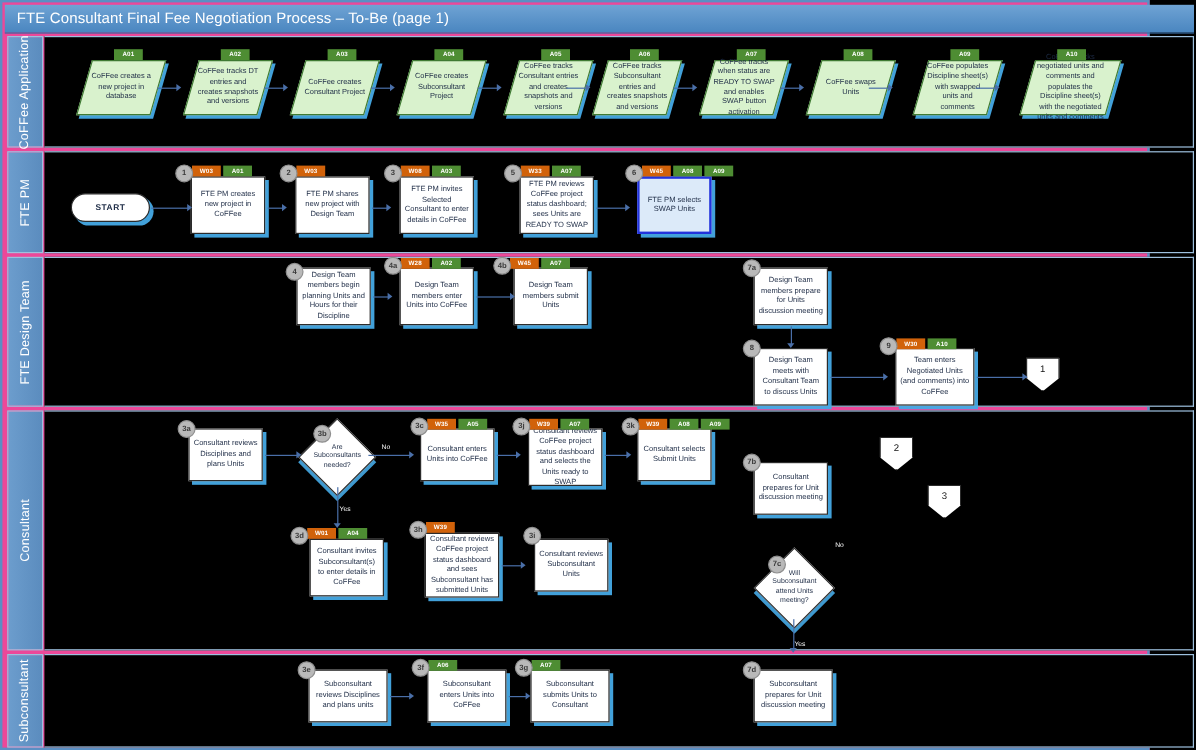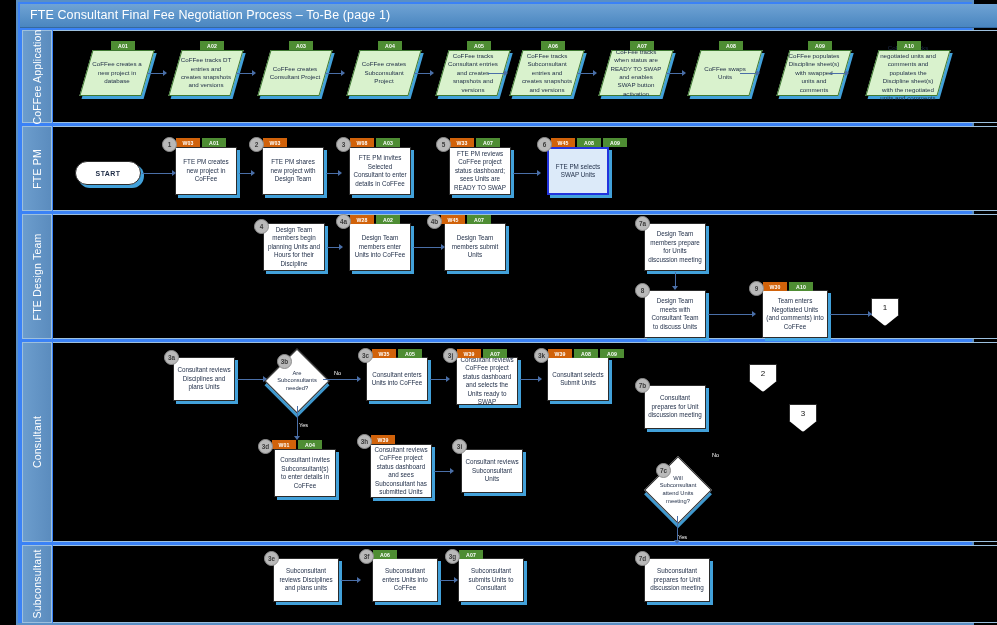--- a/index.html
+++ b/index.html
@@ -3,24 +3,23 @@
 <meta charset="utf-8">
 <title>FTE Consultant Final Fee Negotiation Process</title>
 <style>
   html,body{margin:0;padding:0;background:#000;}
   body{
     font-family:"Liberation Sans", sans-serif;
     width:997px;height:625px;overflow:hidden;position:relative;
   }
   #canvas{
     position:relative;width:958px;height:625px;
-    background:#3b82f6;
+    background:#ec4899;
     border:2px solid #5a8fc4;
     box-sizing:border-box;
-    margin-left:16px;
   }
 
   
   #titlebar{
     position:absolute;left:2px;top:2px;width:991px;height:24px;
     background:linear-gradient(#6fa3d4,#4a86c0);
     border-bottom:1px solid #35699f;
     box-sizing:border-box;
   }
   #titlebar .t{

